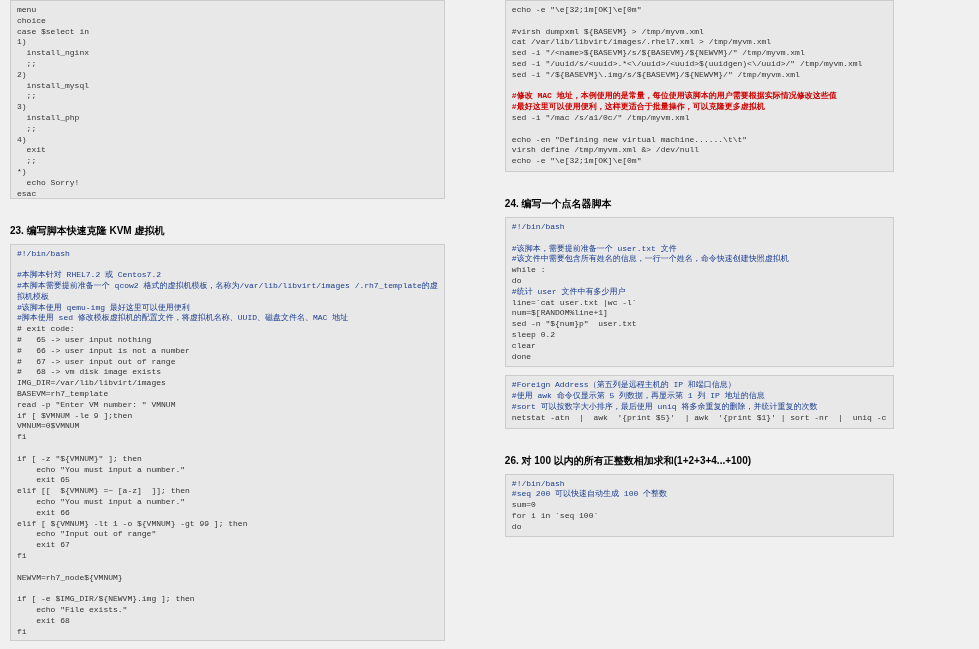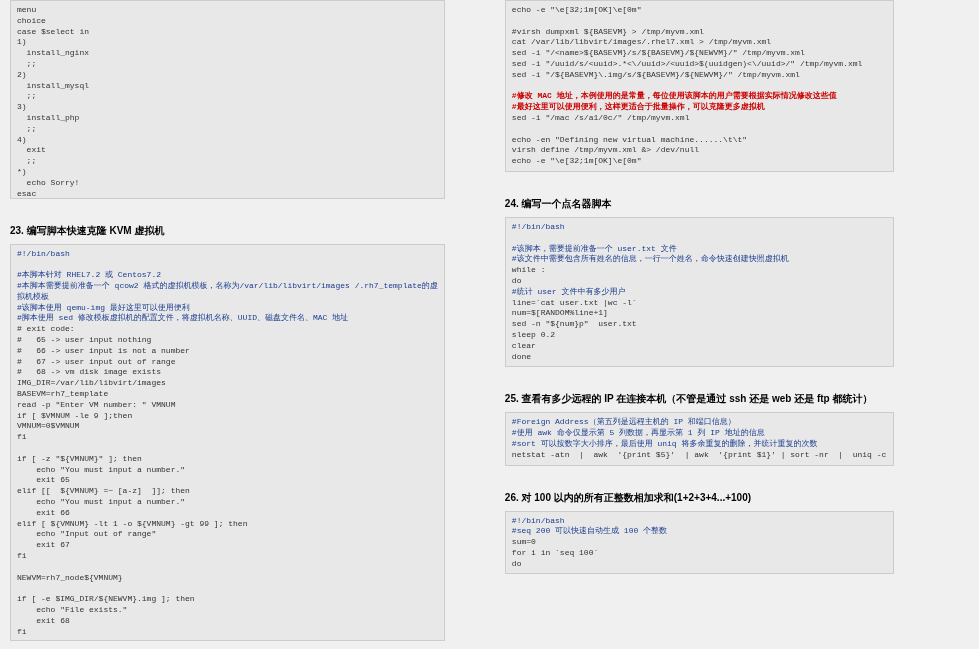--- a/index.html
+++ b/index.html
@@ -145,21 +145,20 @@
 <span>while :
 do</span>
 <span class="comment-blue">#统计 user 文件中有多少用户</span>
 <span>line=`cat user.txt |wc -l`
 num=$[RANDOM%line+1]
 sed -n "${num}p"  user.txt
 sleep 0.2
 clear
 done</span></div>
 
-    <div class="heading">25. 查看有多少远程的 IP 在连接本机（不管是通过 ssh 还是 web 还是 ftp 都统计）</div>
     <div class="code-block"><span class="comment-blue">#Foreign Address（第五列是远程主机的 IP 和端口信息）</span>
 <span class="comment-blue">#使用 awk 命令仅显示第 5 列数据，再显示第 1 列 IP 地址的信息</span>
 <span class="comment-blue">#sort 可以按数字大小排序，最后使用 uniq 将多余重复的删除，并统计重复的次数</span>
 <span>netstat -atn  |  awk  '{print $5}'  | awk  '{print $1}' | sort -nr  |  uniq -c</span></div>
 
     <div class="heading">26. 对 100 以内的所有正整数相加求和(1+2+3+4...+100)</div>
     <div class="code-block"><span class="comment-blue">#!/bin/bash</span>
 <span class="comment-blue">#seq 200 可以快速自动生成 100 个整数</span>
 <span>sum=0
 for i in `seq 100`

